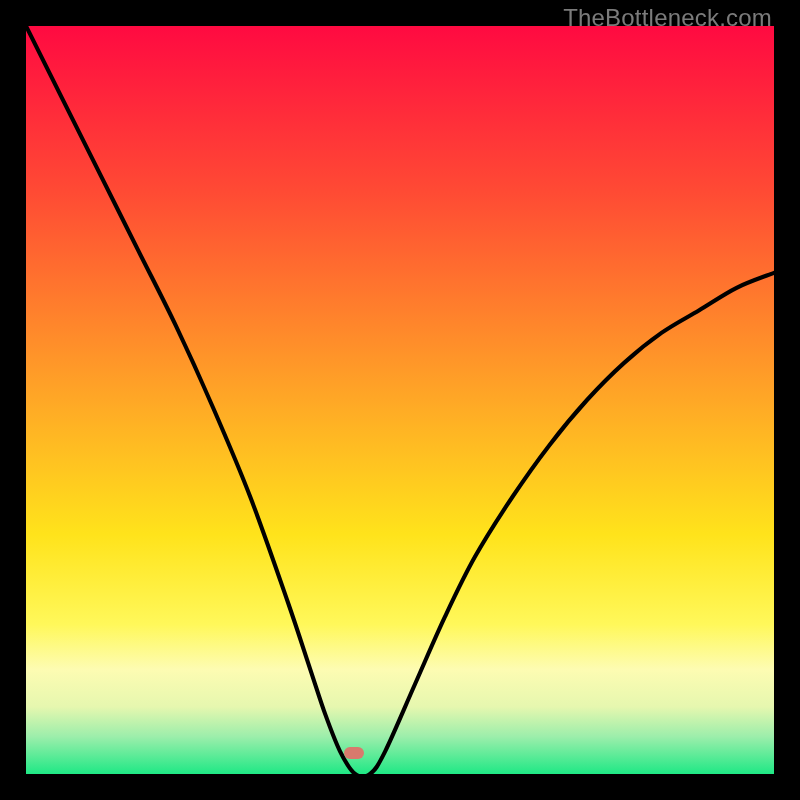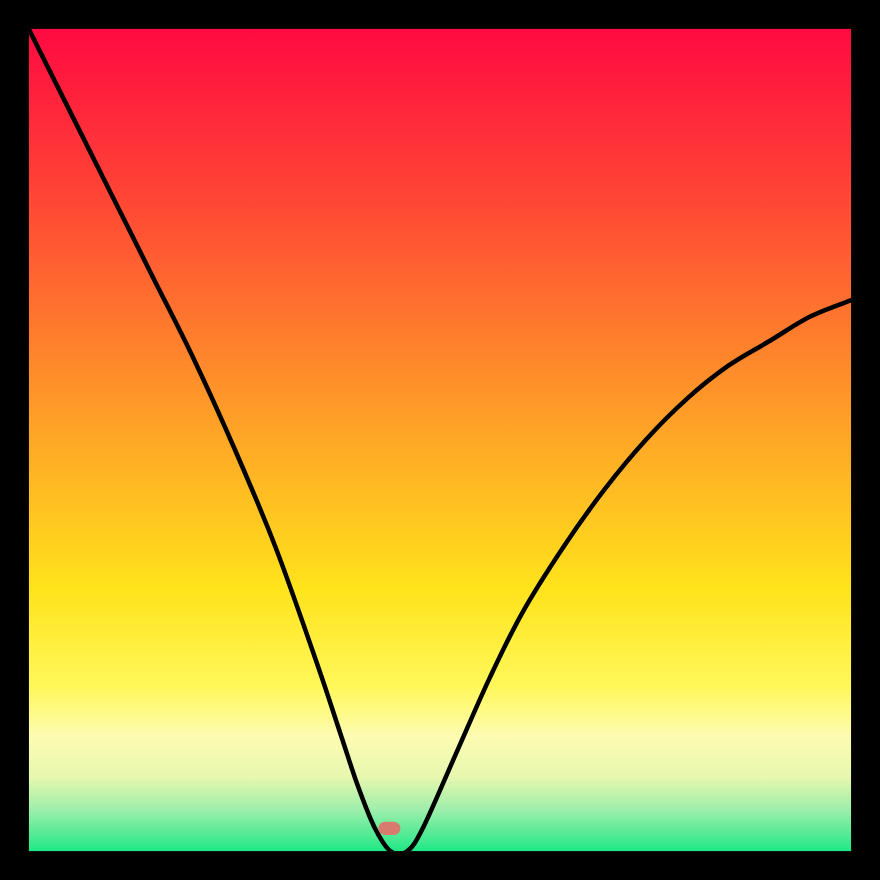--- a/index.html
+++ b/index.html
@@ -54,20 +54,21 @@
     border-radius: 6px;
     background: #d87a6d;
     transform: translate(-50%, -50%);
   }
 </style>
 </head>
 <body>
 
 <div class="stage">
 
+  <div class="watermark">TheBottleneck.com</div>
 
   <div class="plot">
     <svg class="gradient" viewBox="0 0 100 100" preserveAspectRatio="none">
       <defs>
         <linearGradient id="bg" x1="0" y1="0" x2="0" y2="1">
             <stop offset="0%" stop-color="#ff0a41"></stop>
             <stop offset="22%" stop-color="#ff4a34"></stop>
             <stop offset="48%" stop-color="#ffa127"></stop>
             <stop offset="68%" stop-color="#ffe31b"></stop>
             <stop offset="80%" stop-color="#fff85a"></stop>

